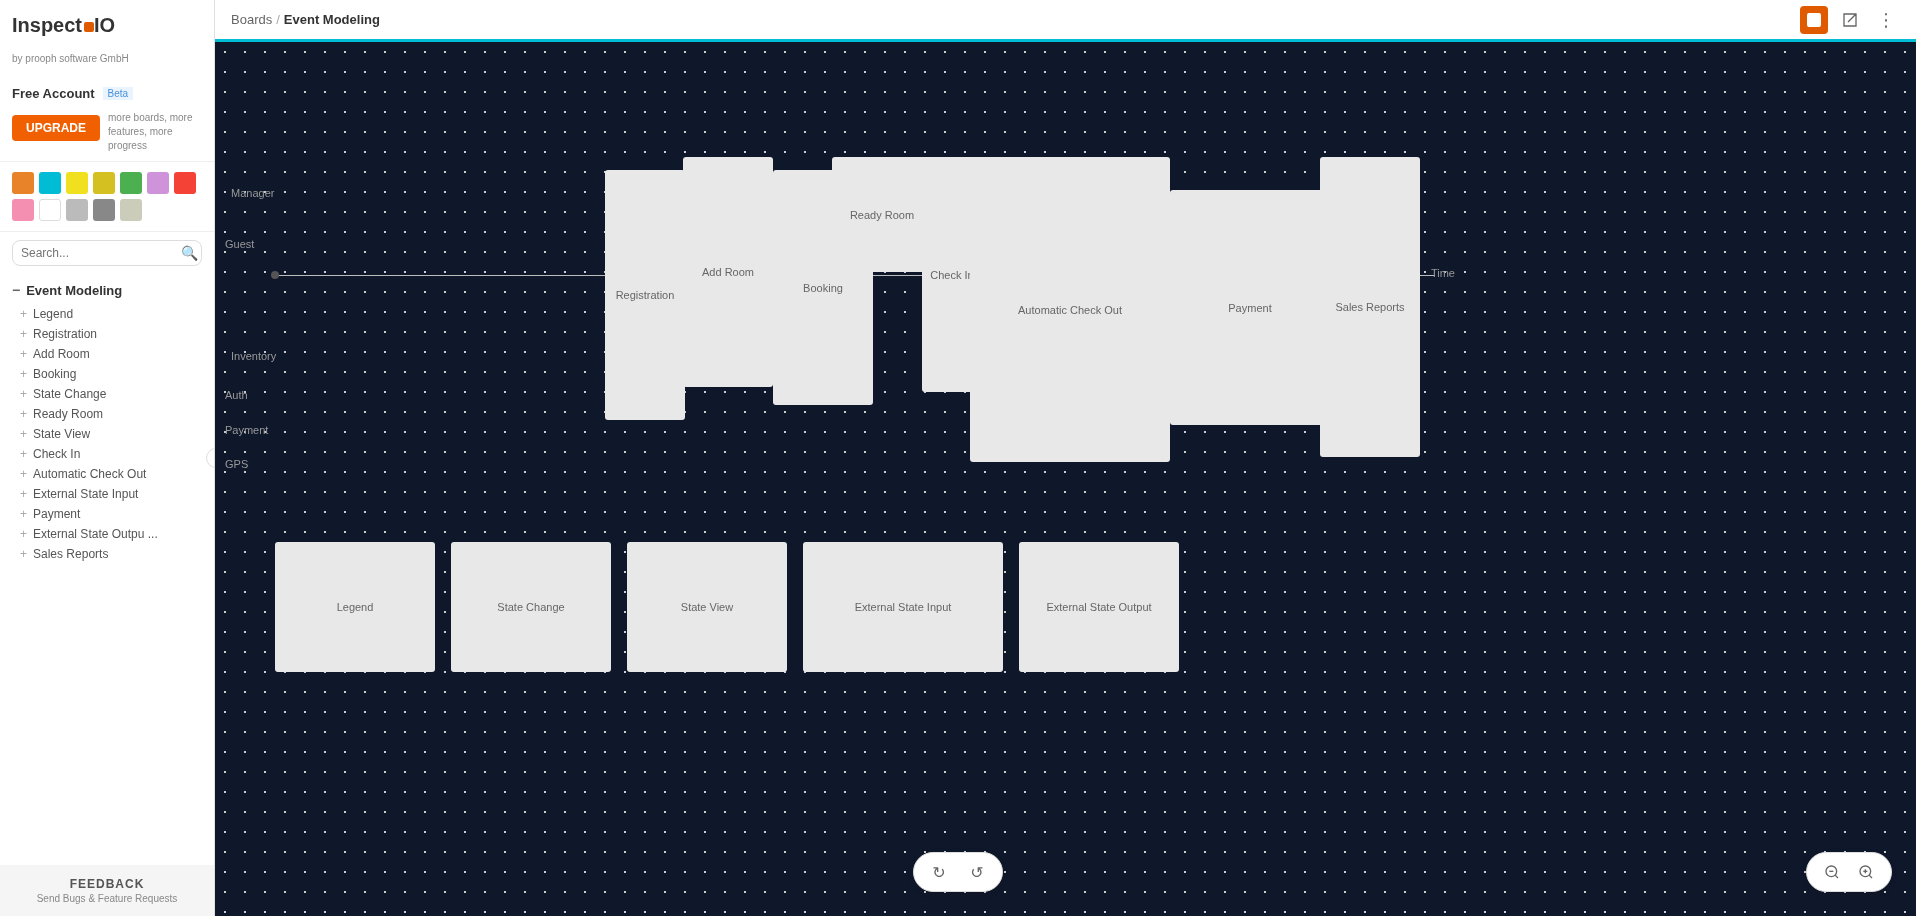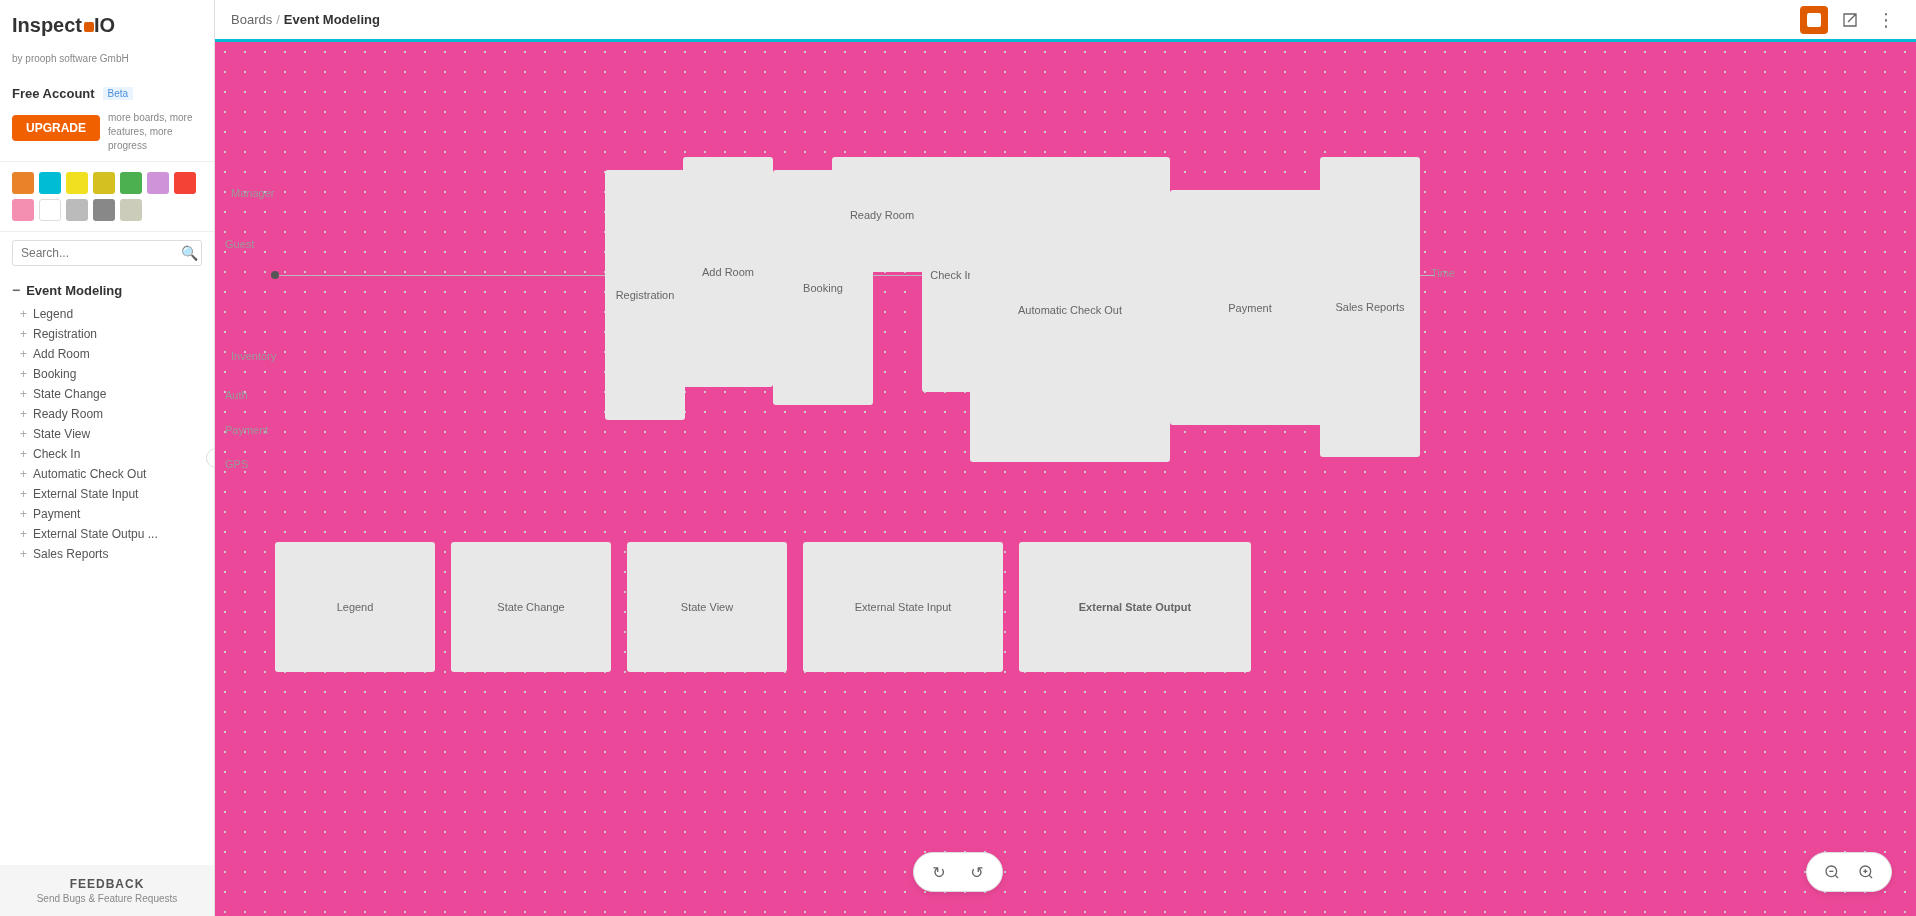--- a/index.html
+++ b/index.html
@@ -38,21 +38,21 @@
       cursor: pointer;
       margin-top: 8px;
     }
     .upgrade-desc { font-size: 10px; color: #888; margin-top: 4px; line-height: 1.4; }
 
     
     .swatches { display: flex; flex-wrap: wrap; gap: 5px; padding: 10px 12px; border-bottom: 1px solid #eee; }
     .swatch { width: 22px; height: 22px; border-radius: 3px; cursor: pointer; }
 
     
-    .search-wrap { display: flex; align-items: center; border: 1px solid #ddd; border-radius: 3px; margin: 8px 12px; padding: 4px 8px; gap: 5px; }
+    .search-wrap { display: flex; align-items: center; border: 1px solid #ddd; border-radius: 8px; margin: 8px 12px; padding: 4px 8px; gap: 5px; }
     .search-wrap input { border: none; outline: none; font-size: 12px; flex: 1; color: #666; }
     .search-icon { color: #aaa; font-size: 14px; cursor: pointer; }
 
     
     .nav-section { padding: 8px 12px; }
     .nav-group-title {
       display: flex; align-items: center; gap: 6px;
       font-size: 13px; font-weight: 600; color: #333;
       margin-bottom: 6px; cursor: pointer;
     }
@@ -77,21 +77,21 @@
     }
     .feedback-btn .fb-title { font-size: 12px; font-weight: 700; color: #555; letter-spacing: 1px; }
     .feedback-btn .fb-sub { font-size: 10px; color: #888; margin-top: 2px; }
 
     
     #main {
       flex: 1;
       display: flex;
       flex-direction: column;
       overflow: hidden;
-      background: #ec4899;
+      background: #0f172a;
     }
 
     
     #topbar {
       display: flex;
       align-items: center;
       padding: 0 16px;
       height: 42px;
       background: #fff;
       border-bottom: 3px solid #00bcd4;
@@ -398,21 +398,21 @@
         </div>
         <div class="swimlane-block" style="position:relative; width:160px; height:130px; flex-shrink:0;">
           <span class="block-label block-label-center">State Change</span>
         </div>
         <div class="swimlane-block" style="position:relative; width:160px; height:130px; flex-shrink:0;">
           <span class="block-label block-label-center">State View</span>
         </div>
         <div class="swimlane-block" style="position:relative; width:200px; height:130px; flex-shrink:0;">
           <span class="block-label block-label-center">External State Input</span>
         </div>
-        <div class="swimlane-block" style="position:relative; width:232px; height:130px; flex-shrink:0;font-weight:bold;">
+        <div class="swimlane-block" style="position:relative; width:160px; height:130px; flex-shrink:0;">
           <span class="block-label block-label-center">External State Output</span>
         </div>
       </div>
 
     </div>
   </div>
 </div>
 
 <div id="bottom-toolbar">
   <button class="toolbar-btn" title="Undo">↻</button>

